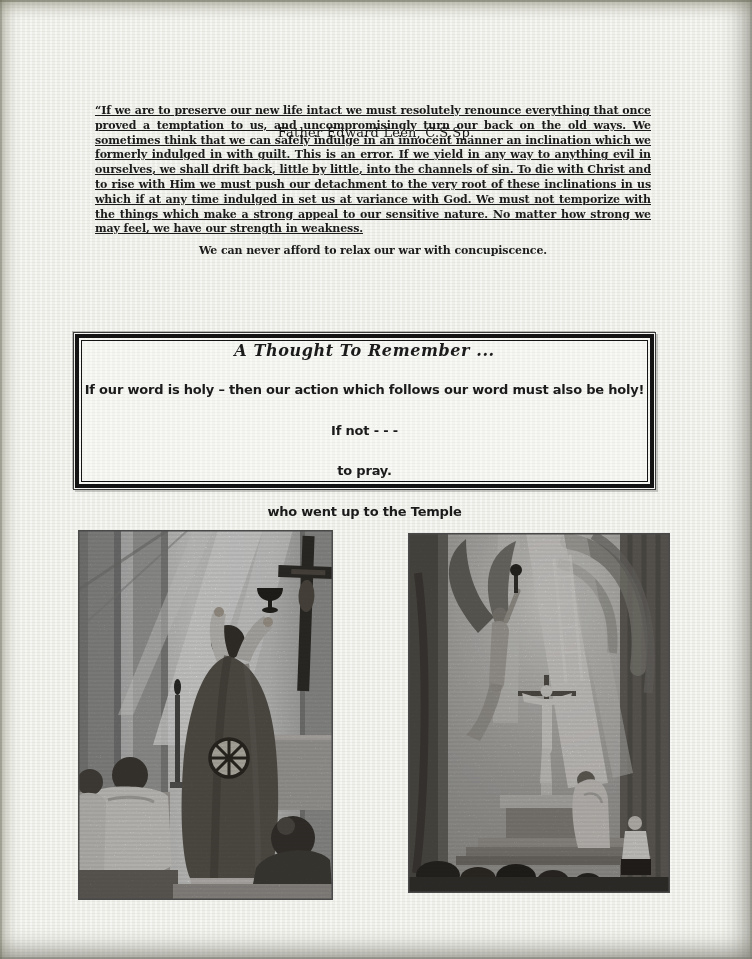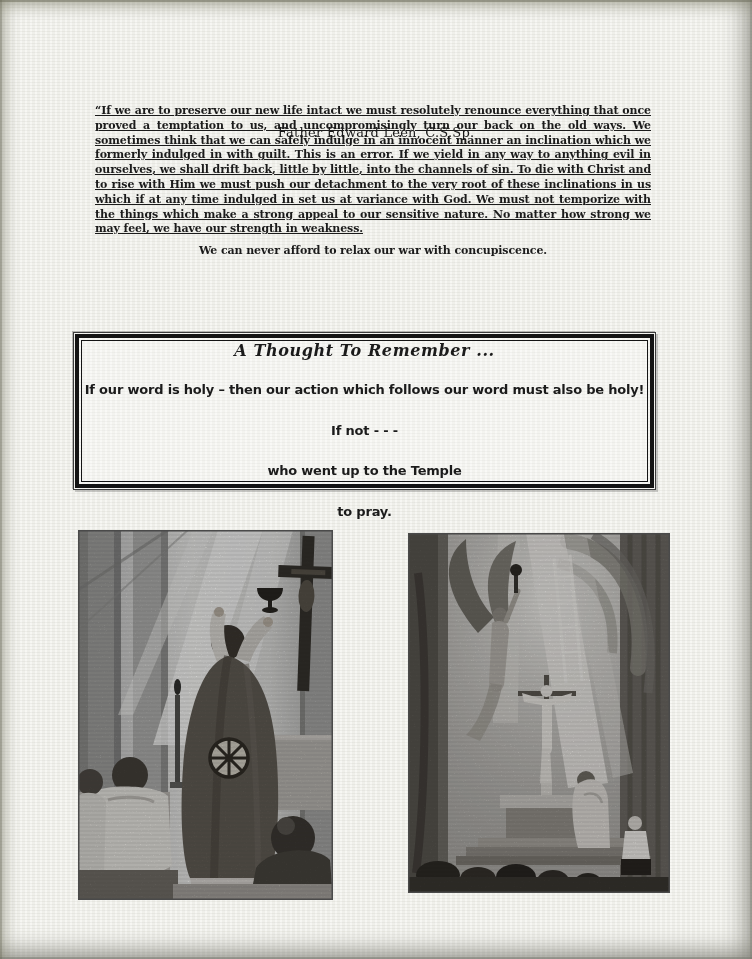--- a/index.html
+++ b/index.html
@@ -68,22 +68,22 @@
     <div class="quote-body">“If we are to preserve our new life intact we must resolutely renounce everything that once proved a temptation to us, and uncompromisingly turn our back on the old ways. We sometimes think that we can safely indulge in an innocent manner an inclination which we formerly indulged in with guilt. This is an error. If we yield in any way to anything evil in ourselves, we shall drift back, little by little, into the channels of sin. To die with Christ and to rise with Him we must push our detachment to the very root of these inclinations in us which if at any time indulged in set us at variance with God. We must not temporize with the things which make a strong appeal to our sensitive nature. No matter how strong we may feel, we have our strength in weakness.</div>
     <div class="quote-last">We can never afford to relax our war with concupiscence.</div>
   </div>
 
   <div class="tbox">
     <div class="tbox-mid">
       <div class="tbox-inner">
         <div class="tbox-heading">A Thought To Remember ...</div>
         <div class="tbox-line">If our word is holy – then our action which follows our word must also be holy!</div>
         <div class="tbox-line">If not - - -</div>
+        <div class="tbox-line">to pray.</div>
         <div class="tbox-line">who went up to the Temple</div>
-        <div class="tbox-line">to pray.</div>
       </div>
     </div>
   </div>
 
   <div class="img img-left" role="img" aria-label="Engraving of a priest elevating the chalice at Mass beneath a crucifix, with kneeling altar servers">
     <svg width="255" height="370" viewBox="0 0 255 370" xmlns="http://www.w3.org/2000/svg">
       <defs>
         <linearGradient id="Lbg" x1="0" y1="0" x2="1" y2="0">
           <stop offset="0" stop-color="#b9b9b9"></stop>
           <stop offset="0.45" stop-color="#e4e4e2"></stop>

